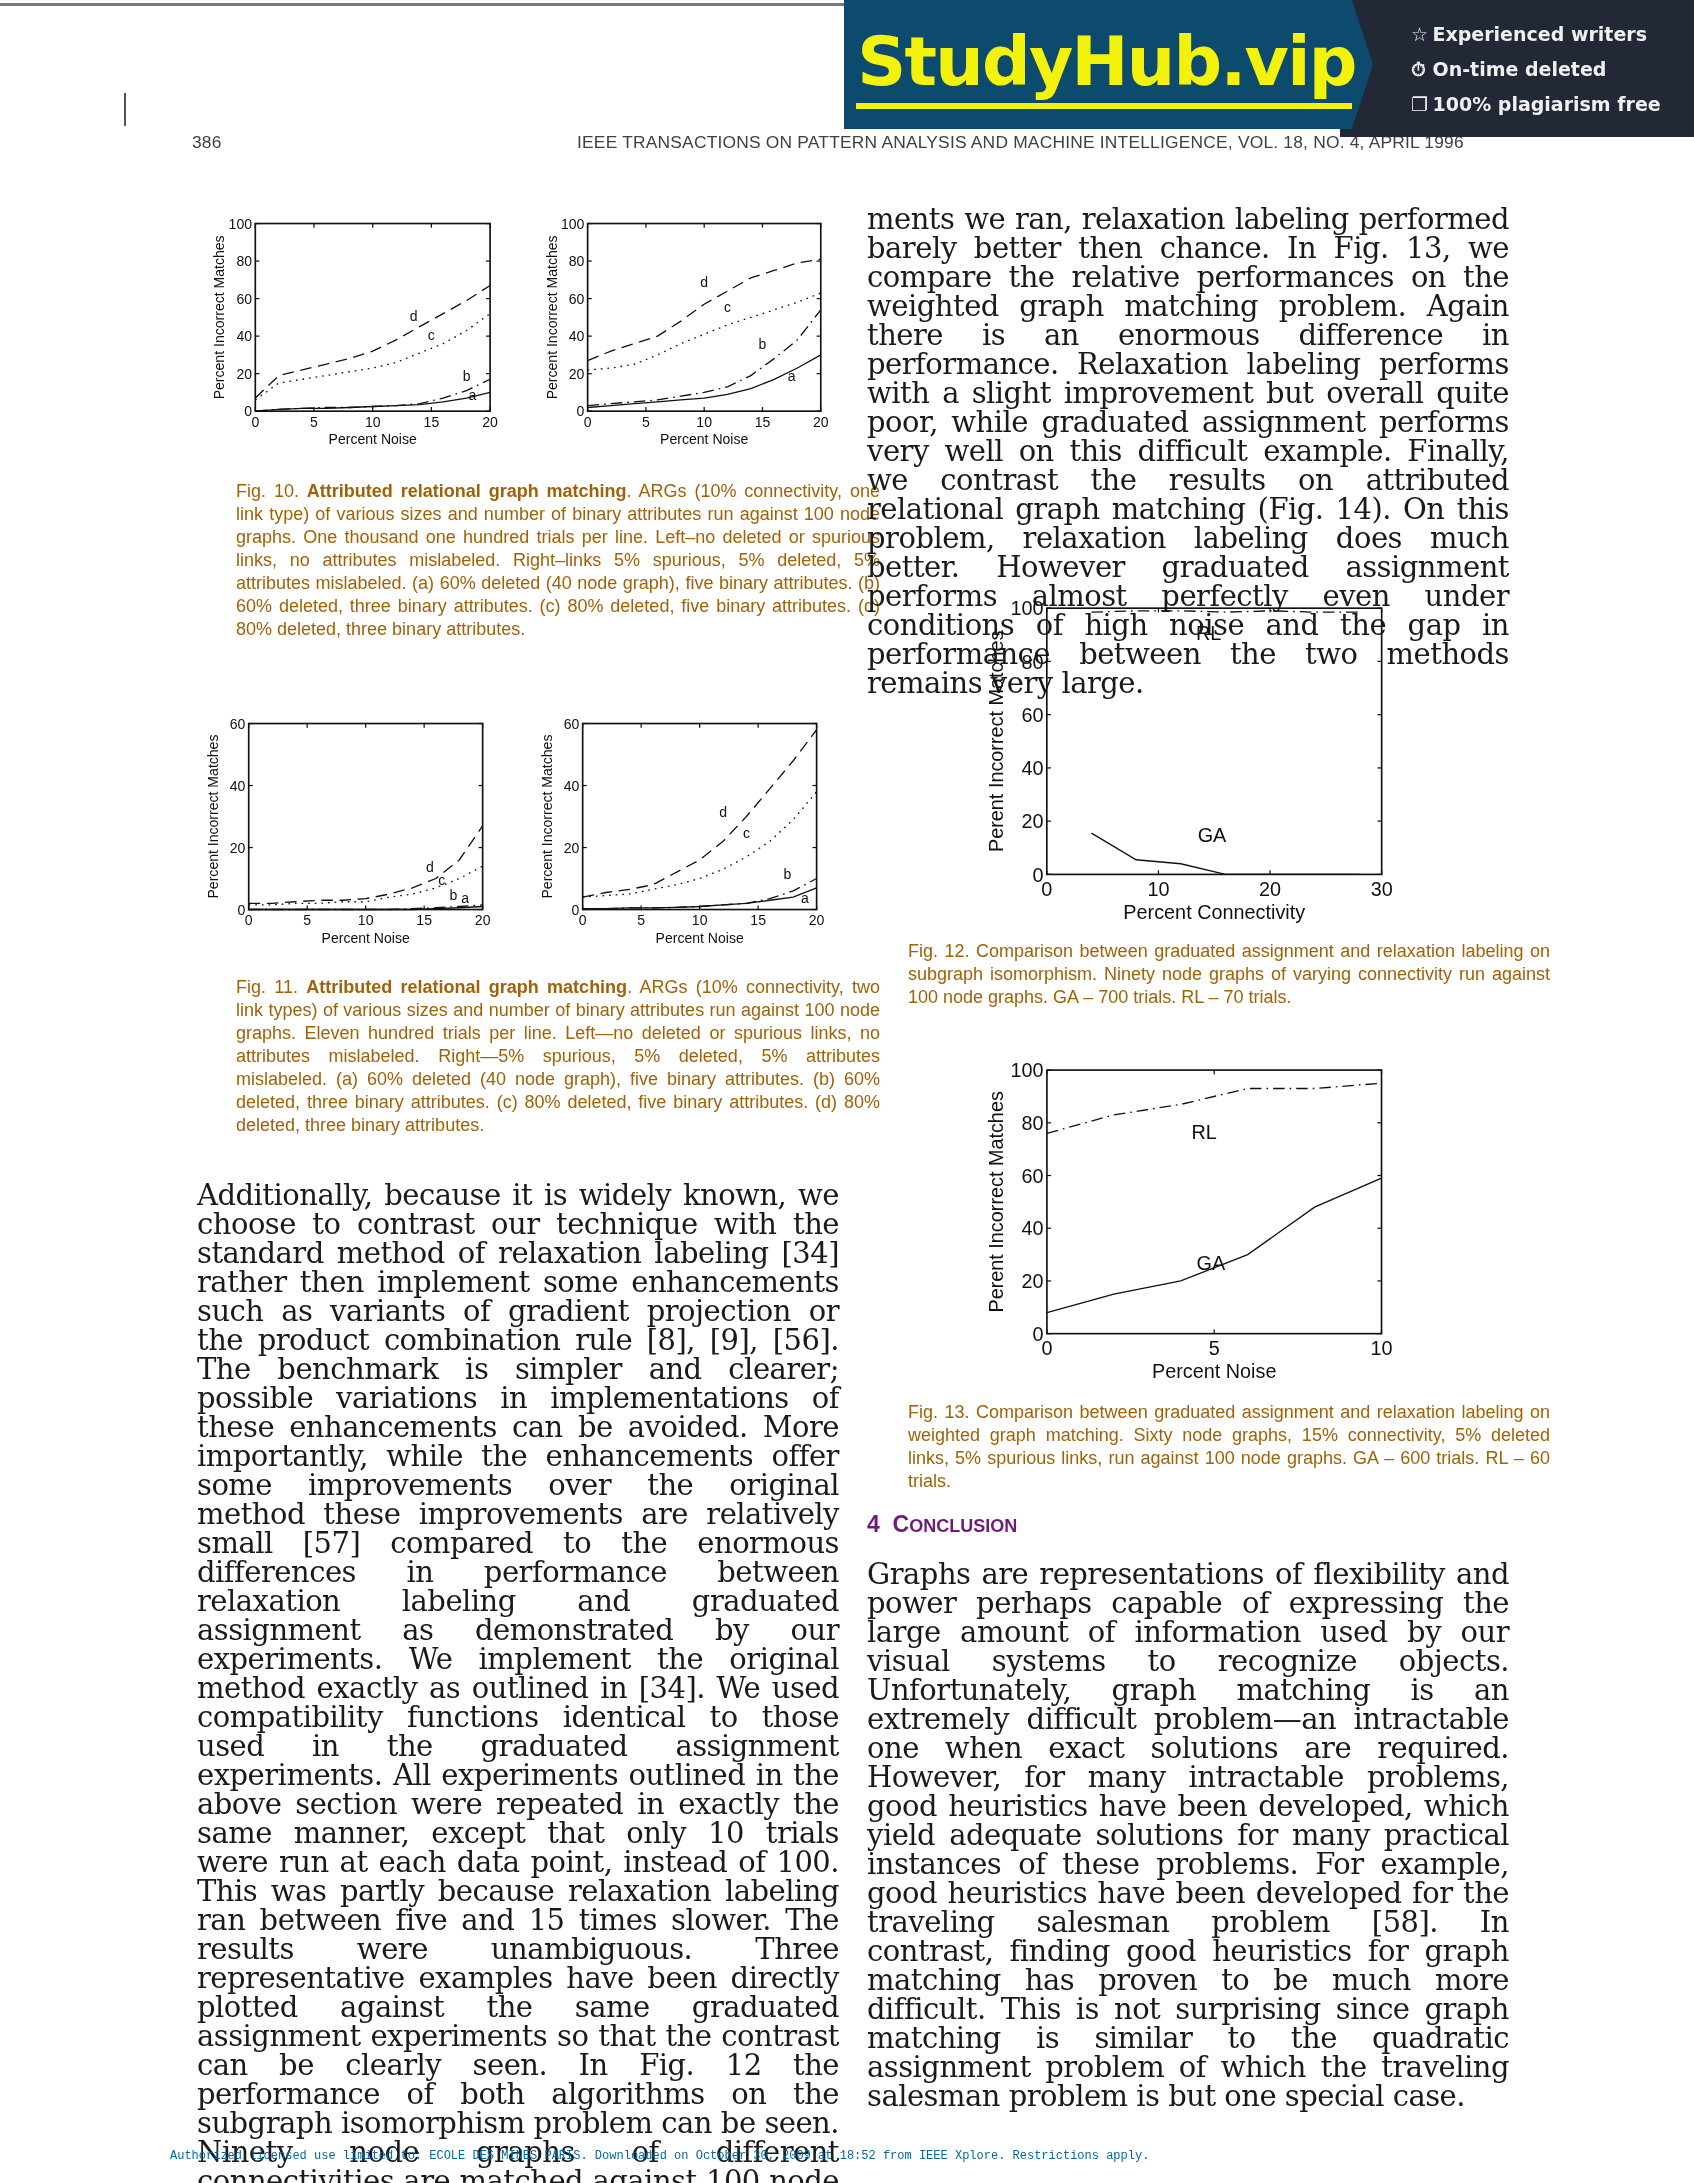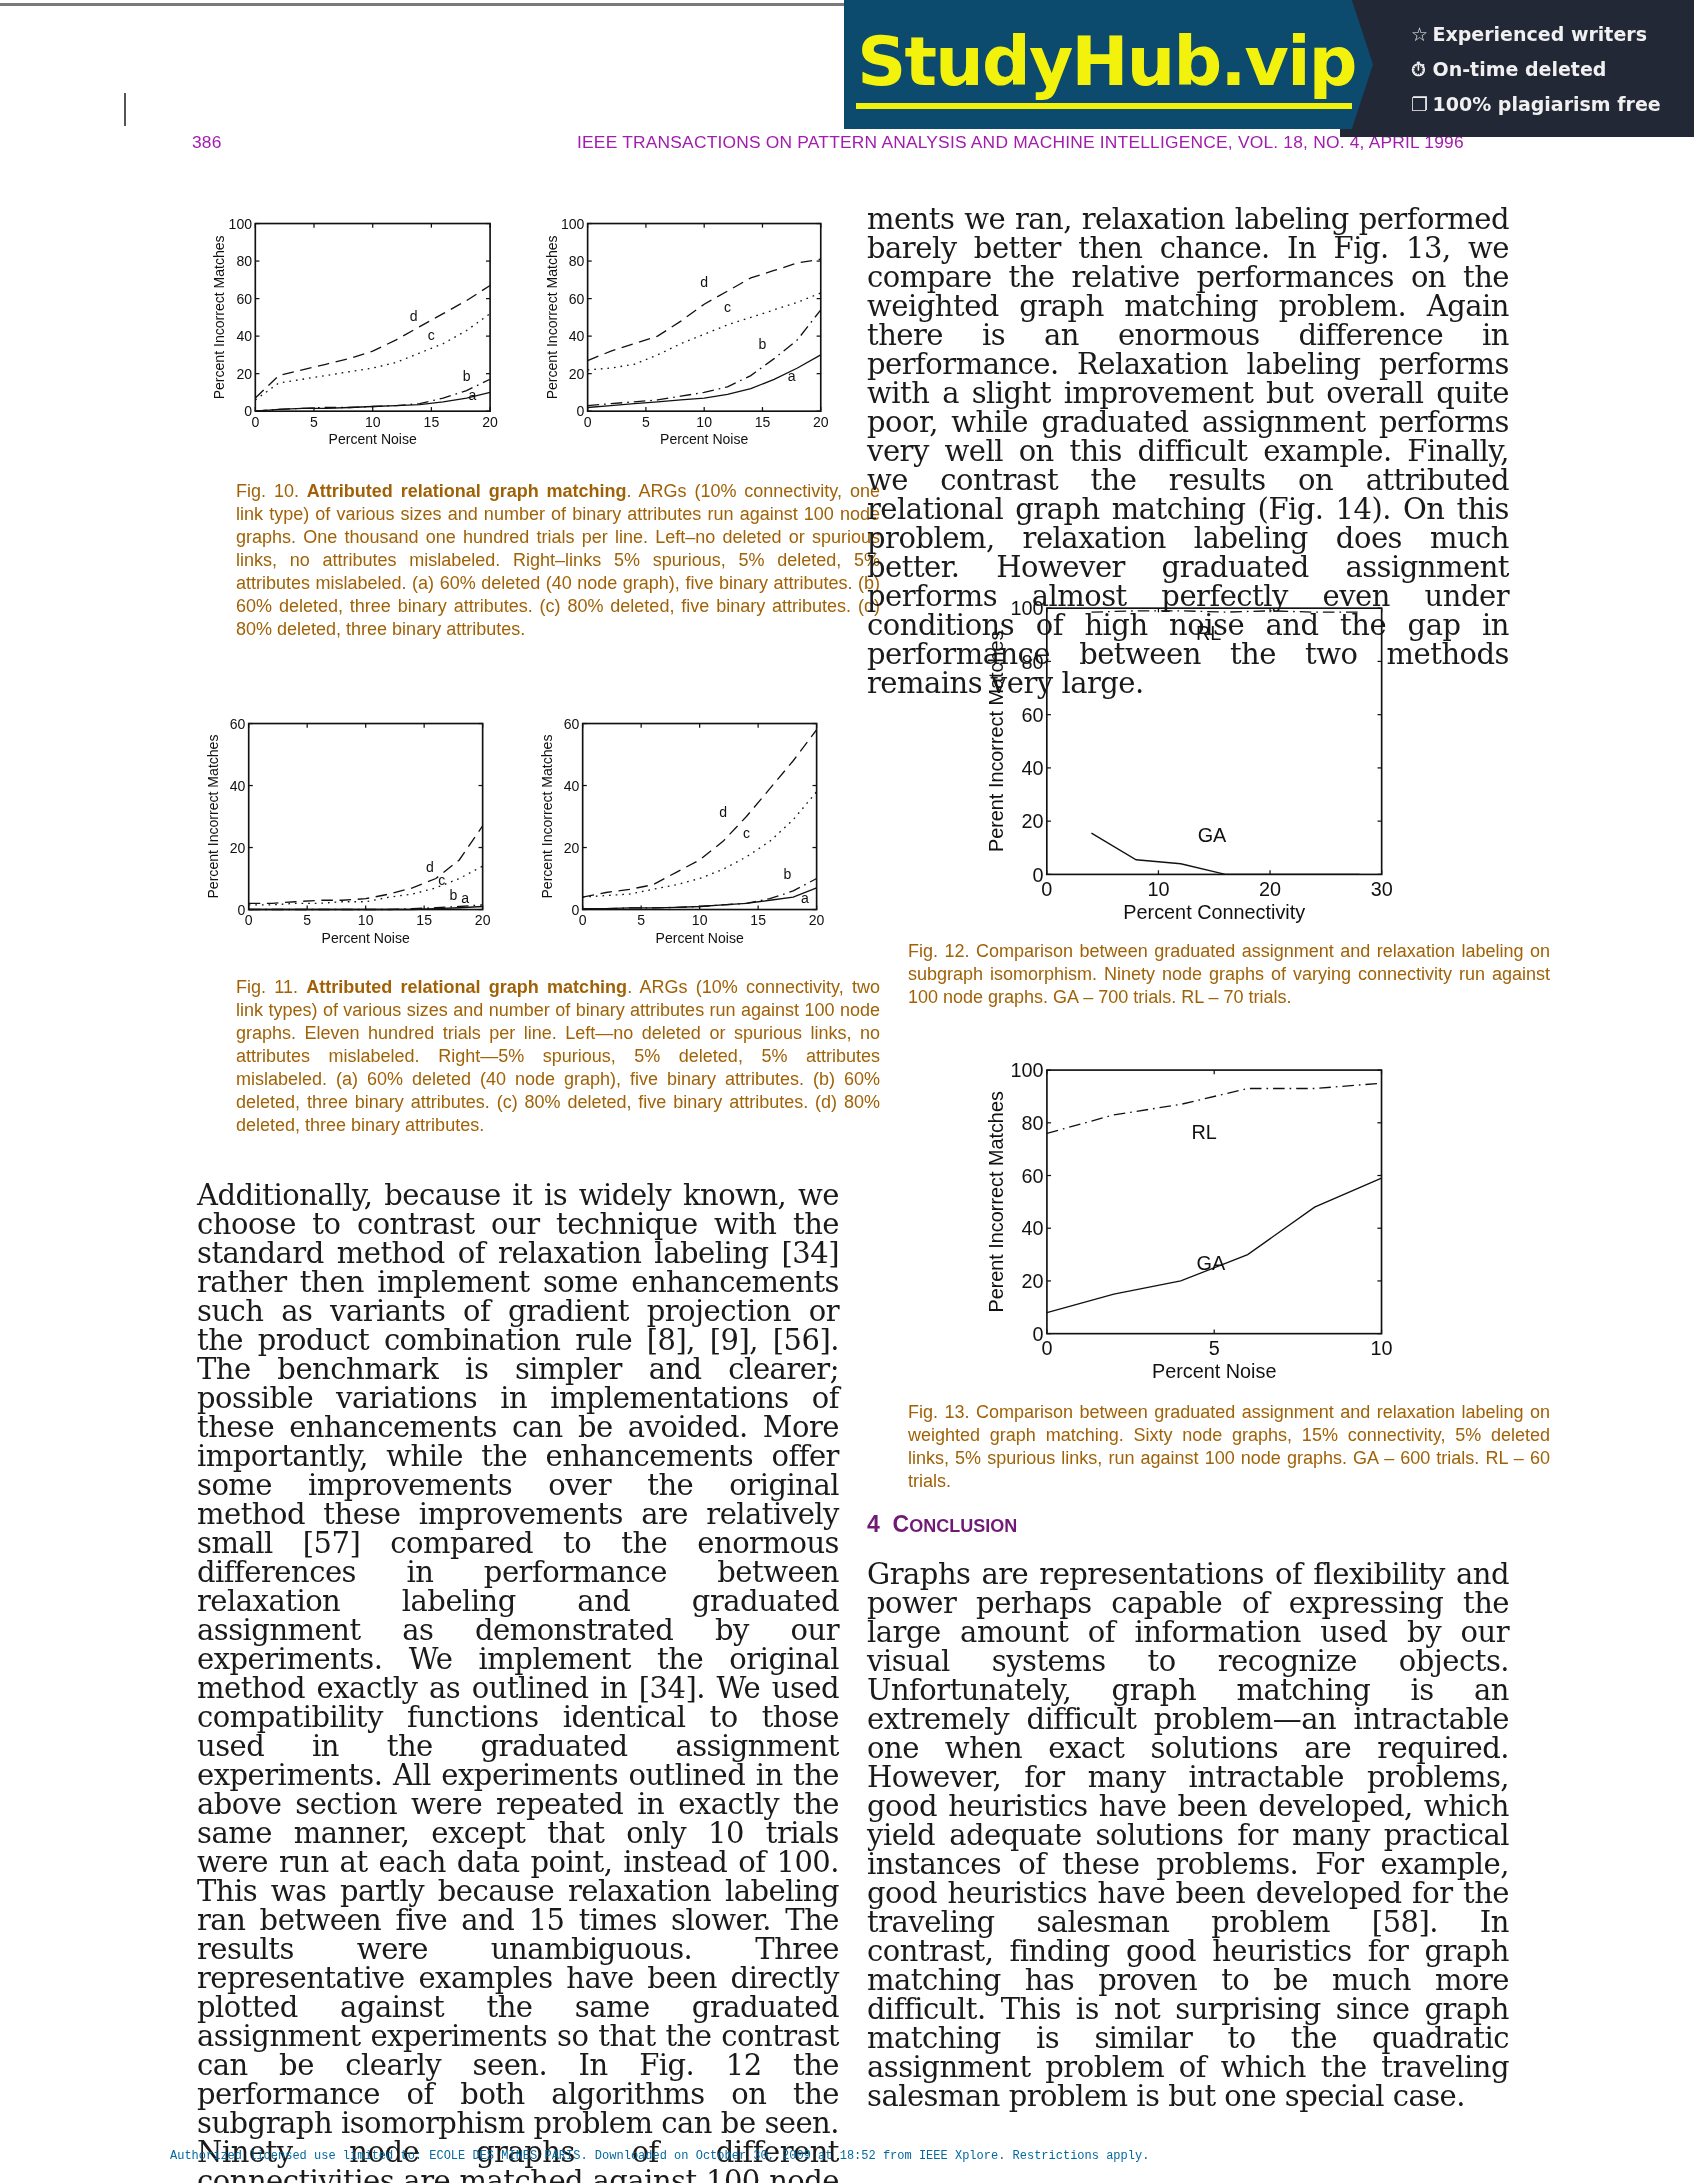--- a/index.html
+++ b/index.html
@@ -1,20 +1,20 @@
 <!DOCTYPE html>
 <html style="font-size:13.2px"><head>
 <meta charset="utf-8">
 <style>
   html, body { margin:0; padding:0; background:#fff; }
   body { width:1694px; height:2183px; position:relative; overflow:hidden; color:#111; }
   .abs { position:absolute; }
   .topline { position:absolute; left:0; top:3.3px; width:844px; height:2.5px; background:#7a7a7a; }
   .leftrule { position:absolute; left:124px; top:93px; width:1.7px; height:33px; background:#555; }
-  .running { font-family:"Liberation Sans", sans-serif; font-size:17.4px; letter-spacing:0.2px; color:#a21caf; white-space:nowrap; }
+  .running { font-family:"Liberation Sans", sans-serif; font-size:17.4px; letter-spacing:0.2px; color:#404040; white-space:nowrap; }
   .caption { font-family:"Liberation Sans", sans-serif; font-size:18px; line-height:23px; color:#a16207; text-align:justify;margin-left:41px; }
   .caption b { font-weight:bold; }
   .body-text { font-family:"DejaVu Serif", "Liberation Serif", serif; font-size:29px; line-height:29px; color:#1a1a1a; text-align:justify; letter-spacing:-0.5px; }
   .section-title { font-family:"Liberation Sans", sans-serif; font-weight:bold; font-size:23px; color:#701a75; }
   .section-title .sc { font-size:18px; }
   .footer { font-family:Liberation Mono, monospace; font-size:12px; color:#0369a1; white-space:nowrap; }
   .banner { position:absolute; left:844px; top:0; width:850px; height:137px; }
   .banner-green { position:absolute; left:0; top:0; width:529px; height:129px; background:#0c4a6e; clip-path:polygon(0 0, 96% 0, 100% 50%, 96% 100%, 0 100%); z-index:2; }
   .banner-dark { position:absolute; left:496px; top:0; width:354px; height:137px; background:#232836; z-index:1; }
   .brand { position:absolute; left:13.2px; top:21.5px; font-family:"DejaVu Sans", sans-serif; font-weight:bold; font-size:68px; color:#f2f20d; letter-spacing:-1.7px; white-space:nowrap; }

